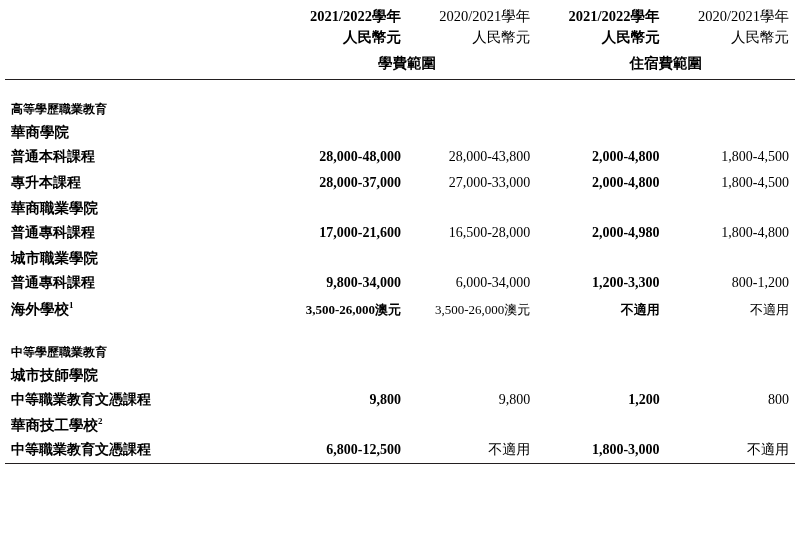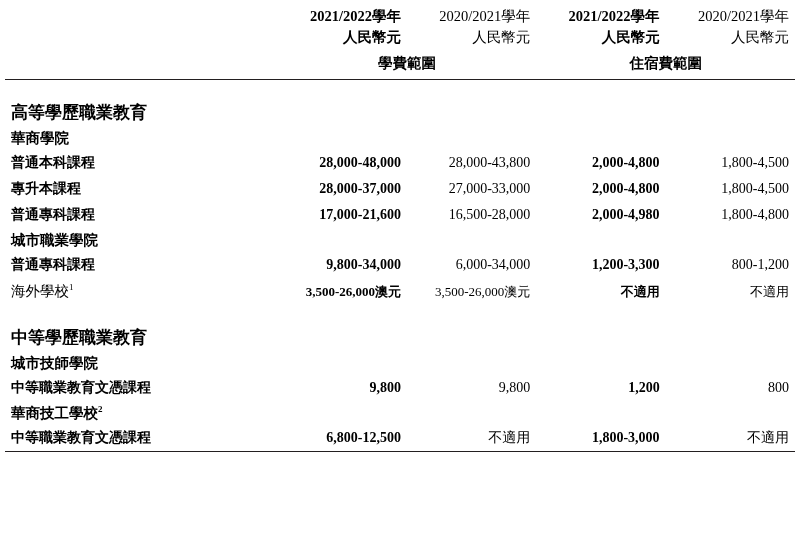--- a/index.html
+++ b/index.html
@@ -65,21 +65,21 @@
     height: 1px;
   }
   .rule {
     border-top: 1px solid #231f20;
     height: 0;
     font-size: 0;
     line-height: 0;
   }
 
   tr.section td {
-    font-size: 17px;
+    font-size: 12px;
     font-weight: bold;
     text-align: left;
     padding: 5px 6px 2px 6px;
     white-space: nowrap;
   }
   tr.school td {
     font-size: 14.5px;
     font-weight: bold;
     text-align: left;
     padding: 3px 6px 2px 6px;
@@ -96,21 +96,21 @@
   }
   tr.item td.val-bold {
     text-align: right;
     font-weight: bold;
   }
   tr.item td.val {
     text-align: right;
     font-weight: normal;
   }
   tr.school-vals td.label {
-    font-weight: normal;
+    font-weight: bold;
     font-size: 14.5px;
   }
   tr.school-vals td.val-bold,
   tr.school-vals td.val {
     font-size: 13px;
   }
   tr.spacer td {
     height: 16px;
     padding: 0;
   }
@@ -177,20 +177,23 @@
         <td class="val">1,800-4,500</td>
       </tr>
       <tr class="item">
         <td class="label">專升本課程</td>
         <td class="val-bold">28,000-37,000</td>
         <td class="val">27,000-33,000</td>
         <td class="val-bold">2,000-4,800</td>
         <td class="val">1,800-4,500</td>
       </tr>
 
+      <tr class="school">
+        <td colspan="5">華商職業學院</td>
+      </tr>
       <tr class="item">
         <td class="label">普通專科課程</td>
         <td class="val-bold">17,000-21,600</td>
         <td class="val">16,500-28,000</td>
         <td class="val-bold">2,000-4,980</td>
         <td class="val">1,800-4,800</td>
       </tr>
 
       <tr class="school">
         <td colspan="5">城市職業學院</td>

